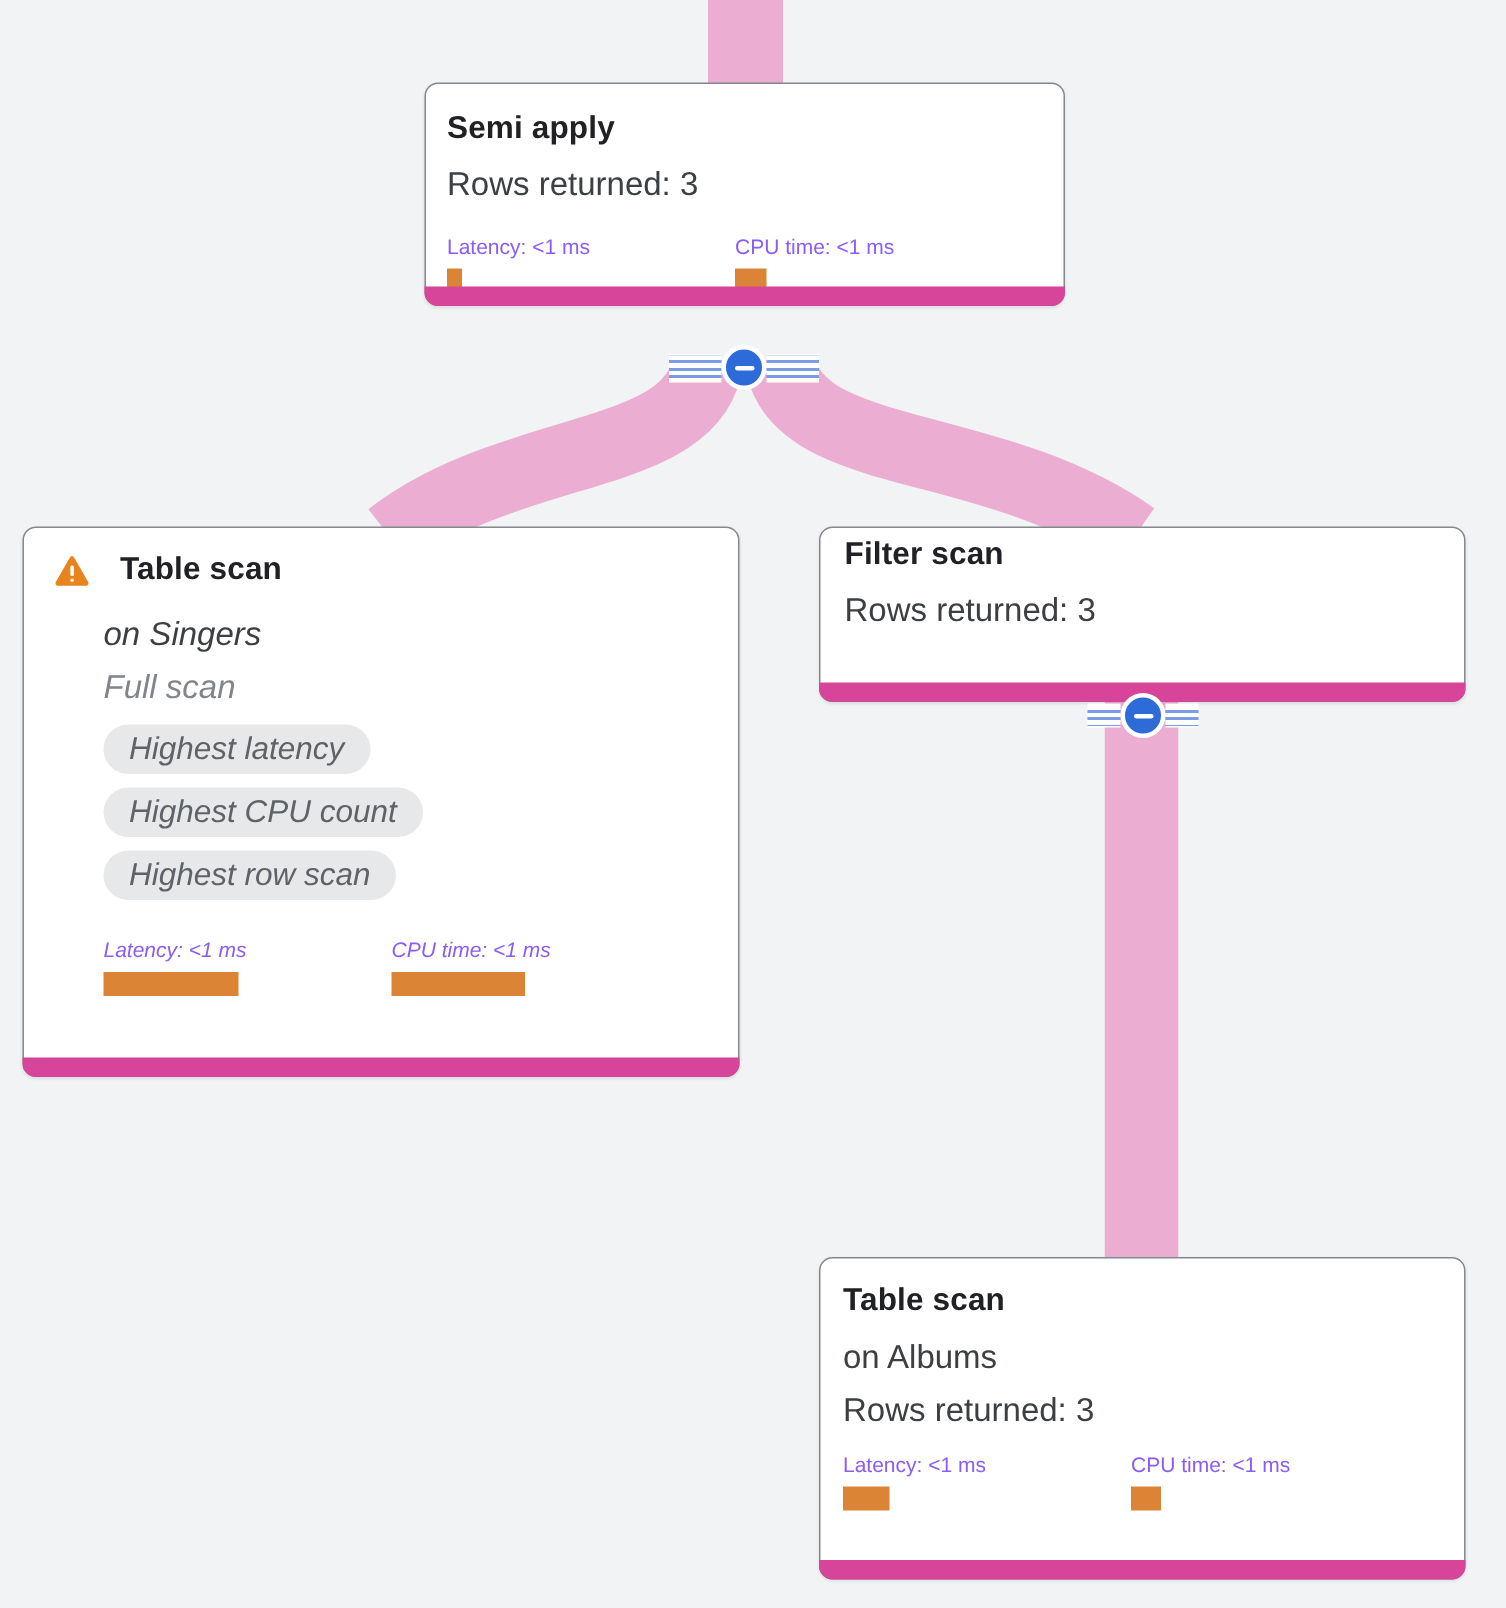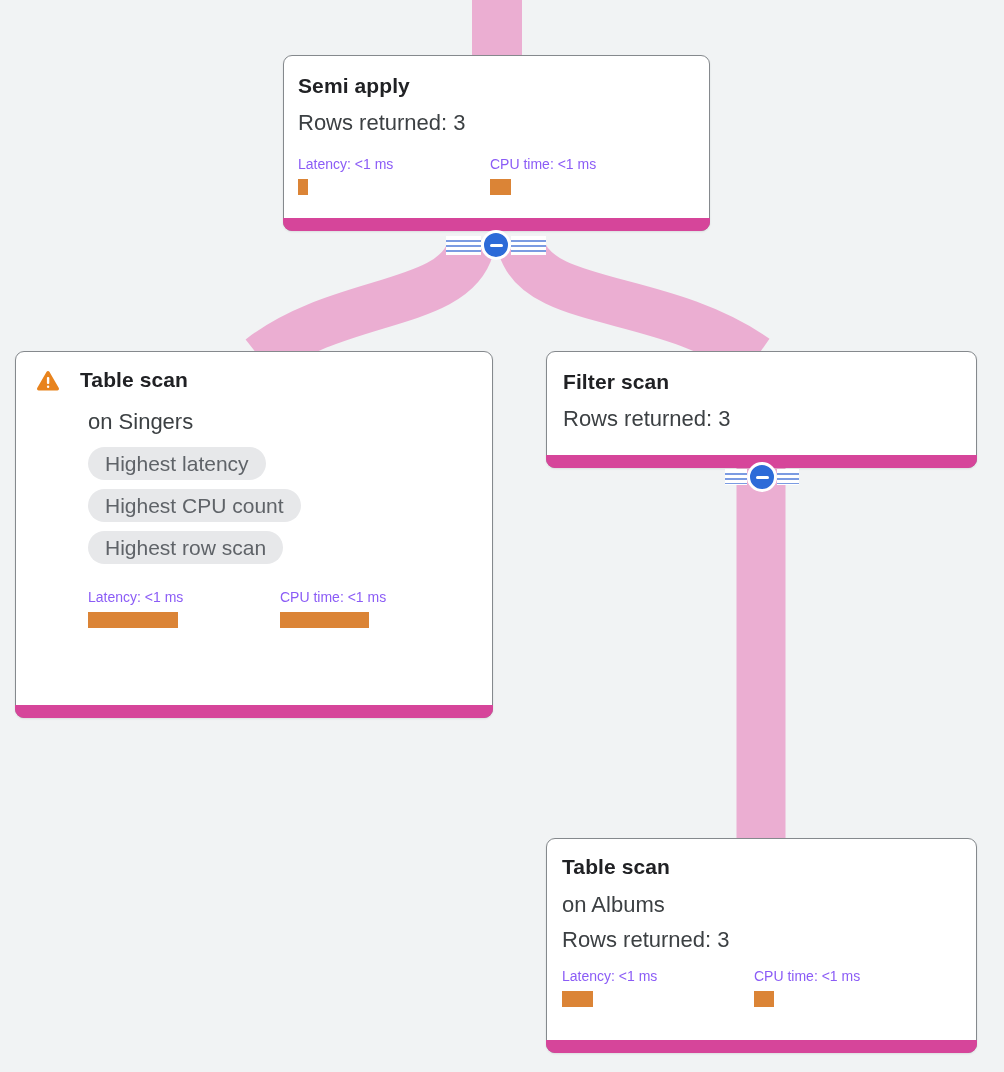--- a/index.html
+++ b/index.html
@@ -91,28 +91,28 @@
     align-items:center;
     justify-content:center;
     flex:none;
   }
   .minus{
     width:13px;height:3px;
     background:#ffffff;
     border-radius:2px;
   }
   
-  #node-semi-apply{left:283px;top:55px;width:427px;height:176px;padding:18px 16px 0 14px;}
+  #node-semi-apply{left:283px;top:55px;width:427px;height:149px;padding:18px 16px 0 14px;}
   #node-singers{left:15px;top:351px;width:478px;height:367px;padding:16px 16px 0 20px;}
-  #node-filter{left:546px;top:351px;width:431px;height:117px;padding:18px 16px 0 16px;}
+  #node-filter{left:546px;top:351px;width:431px;height:117px;padding:6px 16px 0 16px;}
   #node-albums{left:546px;top:838px;width:431px;height:215px;padding:16px 16px 0 15px;}
 
   .singers-header{display:flex;align-items:flex-start;}
   .warn-icon{flex:none;margin-top:2px;width:24px;}
-  .singers-indent{margin-left:52px;}
+  .singers-indent{margin-left:33px;font-style:italic;}
   .singers-title{margin-left:20px;}
 </style>
 </head>
 <body>
 
 <div class="canvas">
 
   <svg class="edges" width="1004" height="1072" viewBox="0 0 1004 1072">
     <path d="M497,0 L497,58" stroke="#ebaed2" stroke-width="50" fill="none"></path>
     <path d="M471,246 C456,308 340,296 260,358" stroke="#ebaed2" stroke-width="47" fill="none"></path>
@@ -142,20 +142,21 @@
         <svg width="24" height="22" viewBox="0 0 24 22">
           <path d="M10.6 1.7 L1.2 18.0 C0.6 19.1 1.4 20.5 2.7 20.5 L21.3 20.5 C22.6 20.5 23.4 19.1 22.8 18.0 L13.4 1.7 C12.8 0.6 11.2 0.6 10.6 1.7 Z" fill="#e8831d"></path>
           <rect x="10.9" y="7" width="2.4" height="7" rx="1" fill="#ffffff"></rect>
           <rect x="10.9" y="15.6" width="2.4" height="2.4" rx="1.2" fill="#ffffff"></rect>
         </svg>
       </span>
       <div class="node-title singers-title">Table scan</div>
     </div>
     <div class="singers-indent">
       <div class="node-line" style="margin-top:13px;">on Singers</div>
+      <div class="node-line muted" style="margin-top:9px;">Full scan</div>
       <div style="margin-top:12px;">
         <div><span class="chip">Highest latency</span></div>
         <div><span class="chip">Highest CPU count</span></div>
         <div><span class="chip">Highest row scan</span></div>
       </div>
       <div class="metrics" style="margin-top:16px;">
         <div class="metric-col">
           <div class="metric-label">Latency: &lt;1 ms</div>
           <div class="metric-bar" style="width: 90px;"></div>
         </div>

